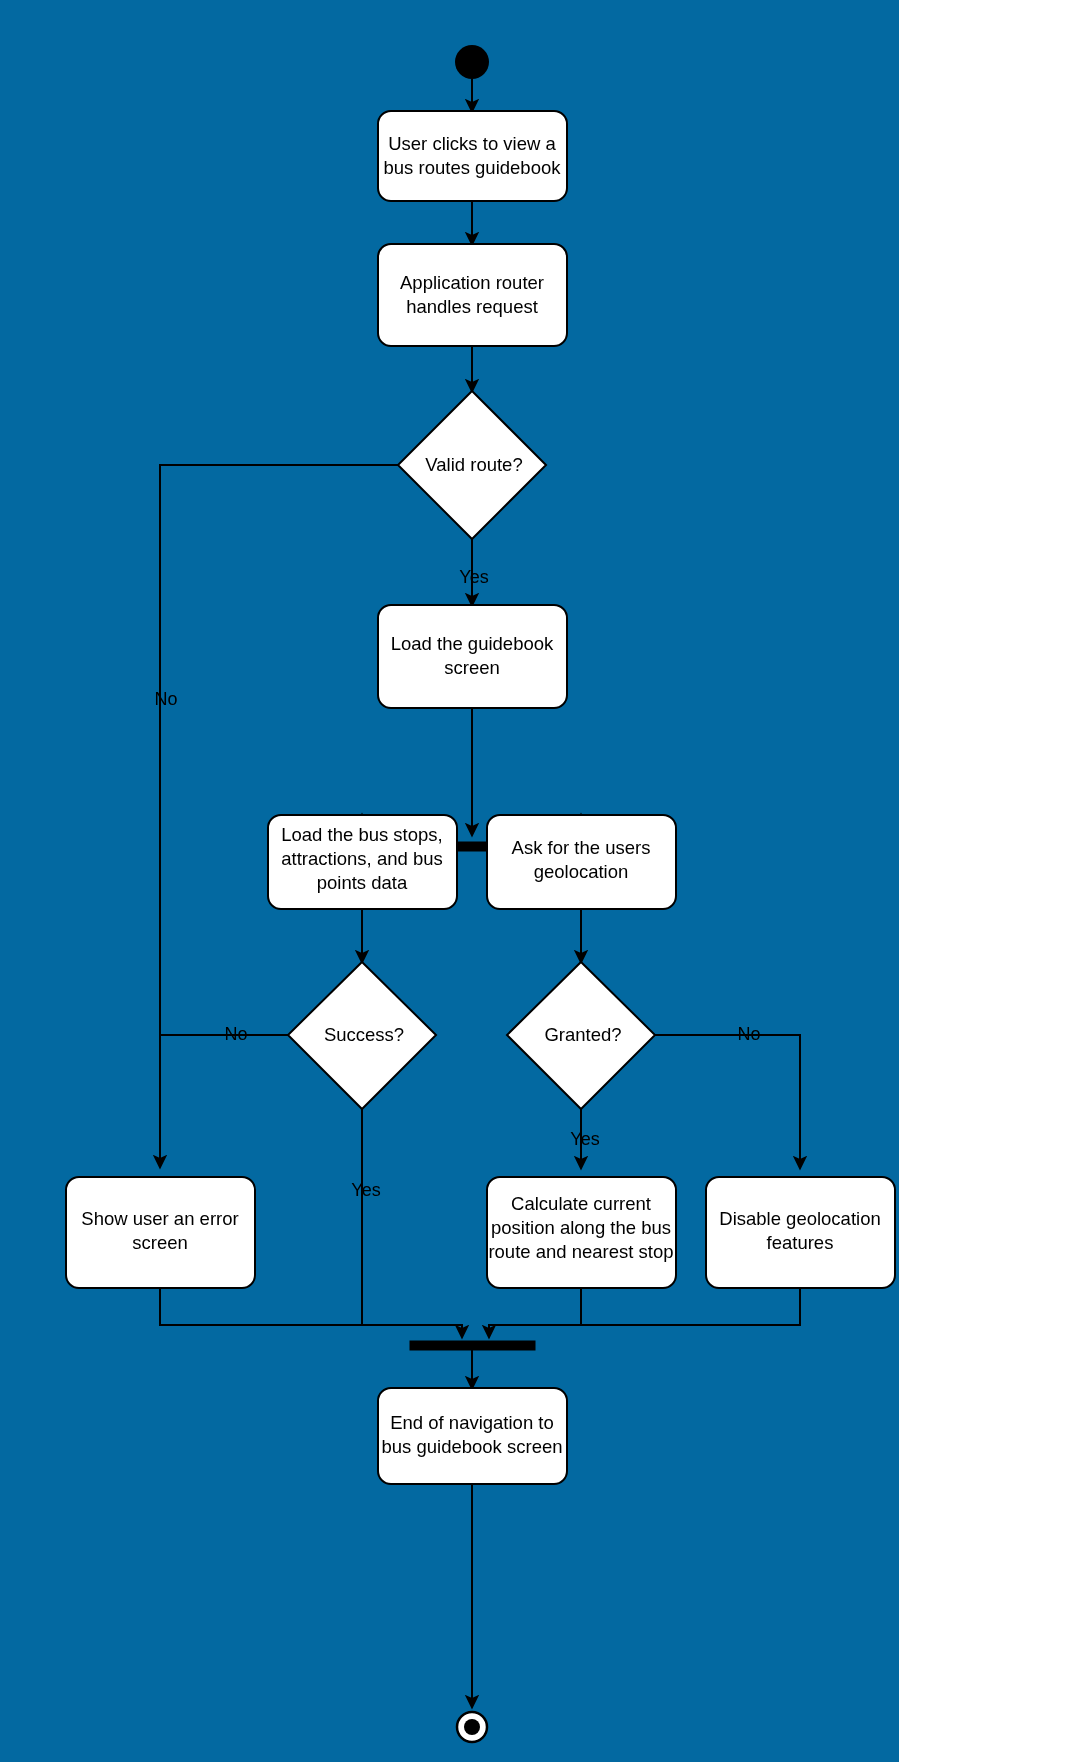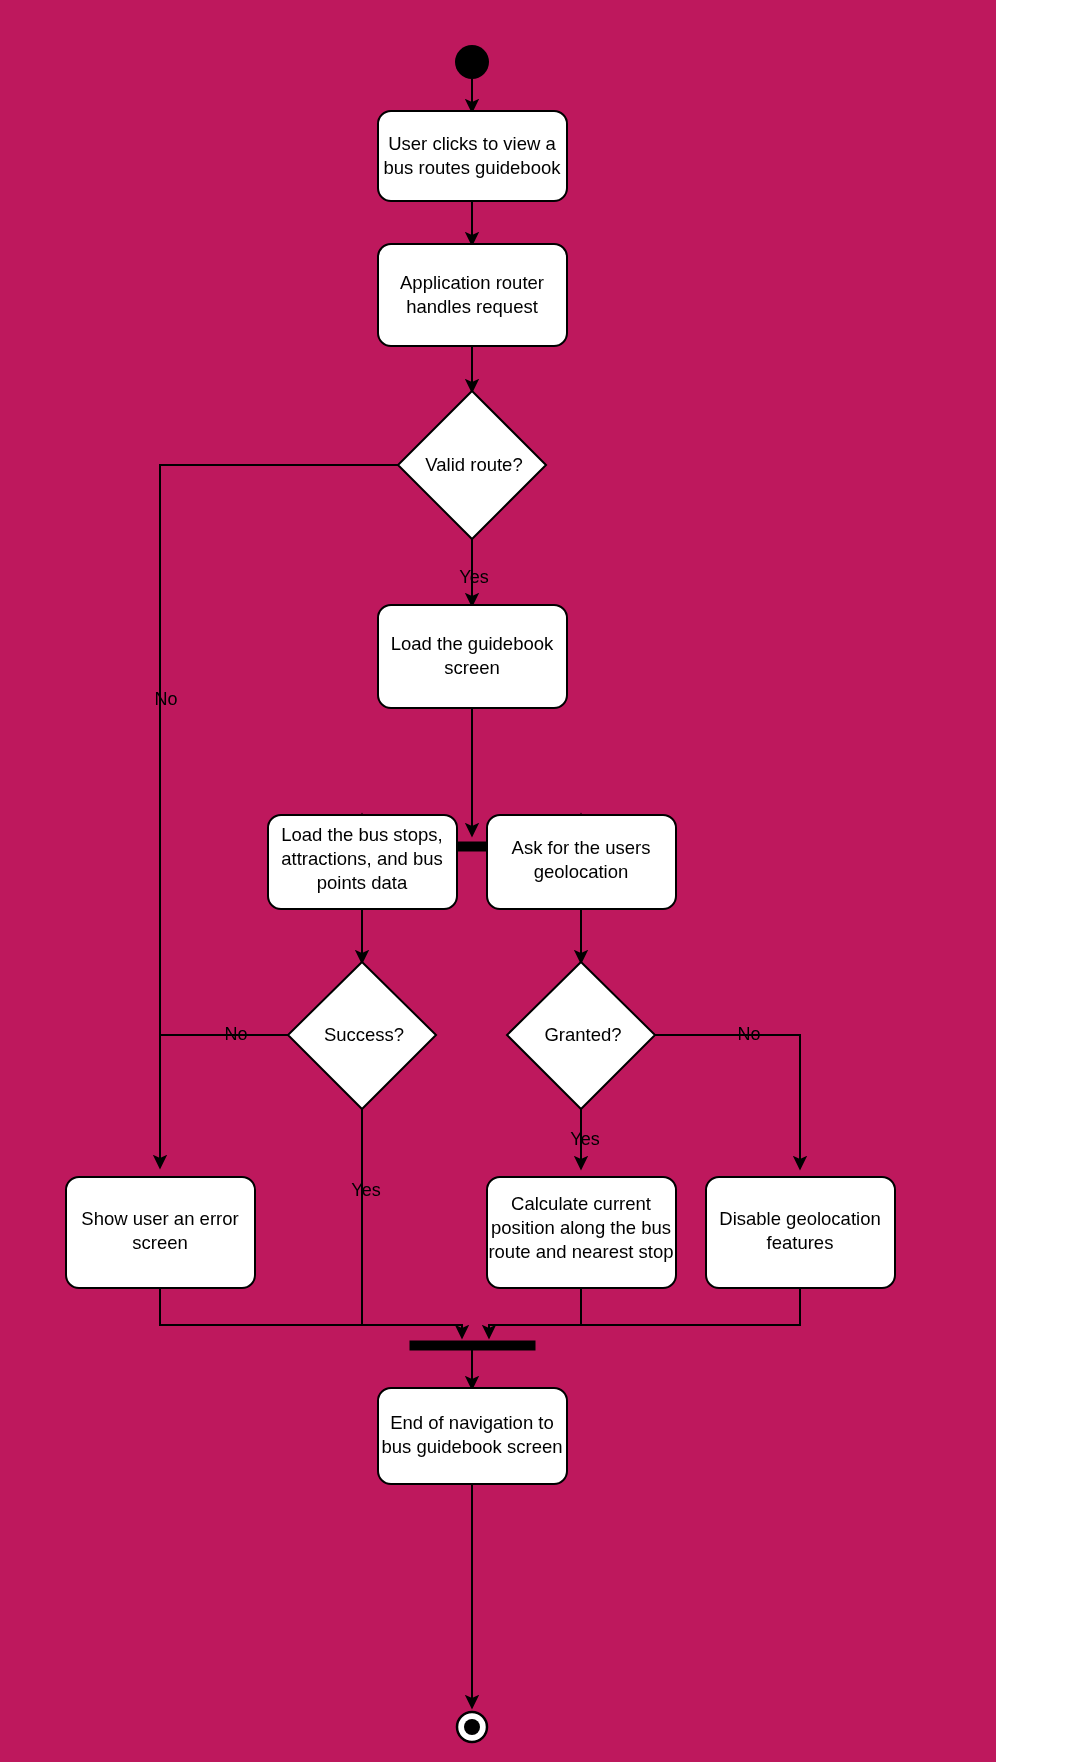--- a/index.html
+++ b/index.html
@@ -7,24 +7,24 @@
     padding: 0;
     background: #ffffff;
   }
   body {
     width: 1082px;
     height: 1762px;
     font-family: "Liberation Sans", sans-serif;
   }
   #diagram-root {
     position: relative;
-    width: 996px;
+    width: 899px;
     height: 1762px;
     overflow: hidden;
-    background: #be185d;
+    background: #0369a1;
   }
   svg.flow {
     display: block;
     width: 1082px;
     height: 1762px;
   }
   .node-box {
     fill: #ffffff;
     stroke: #000000;
     stroke-width: 2;

